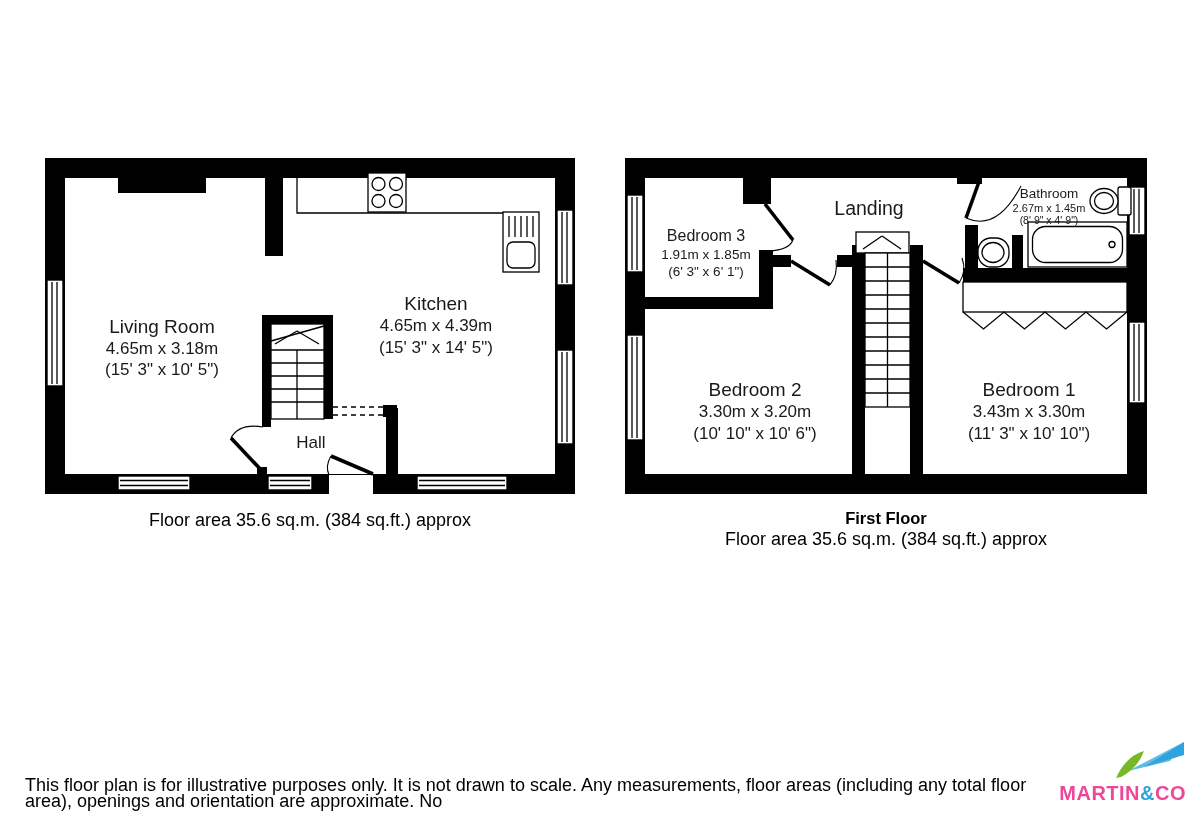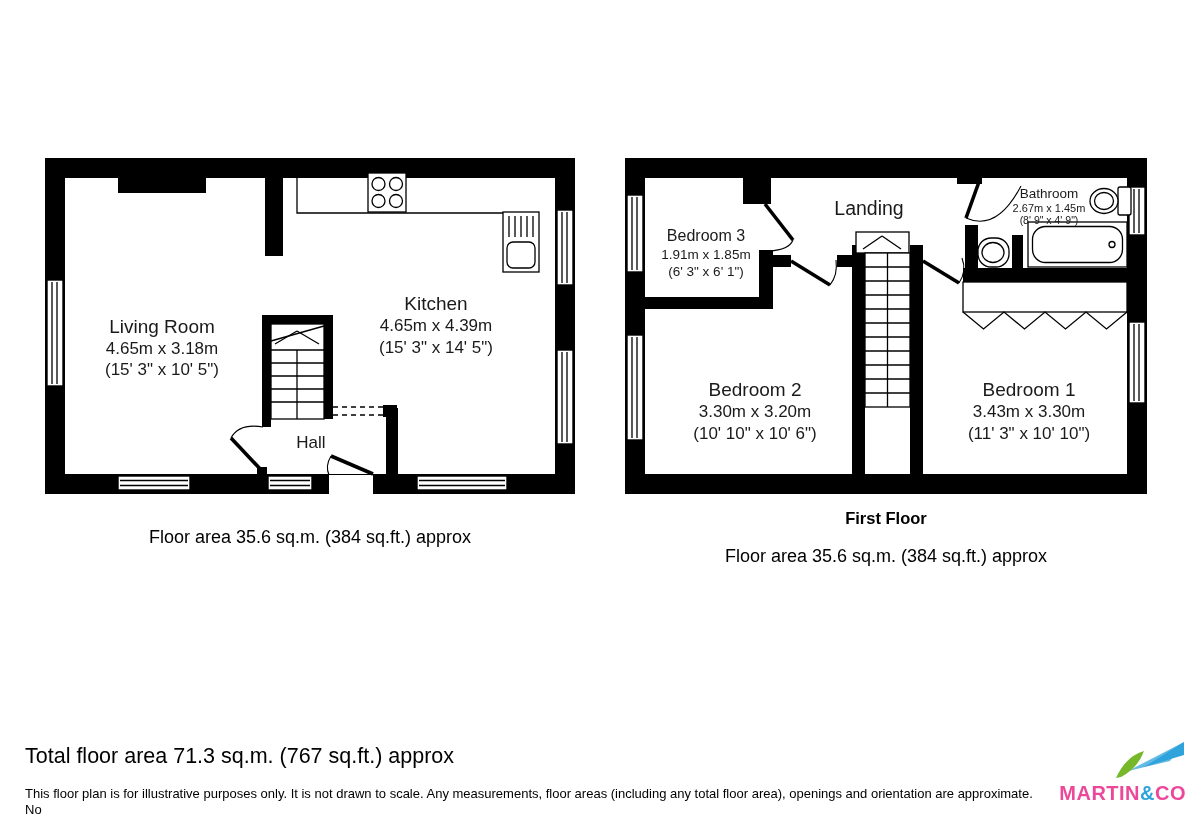--- a/index.html
+++ b/index.html
@@ -17,23 +17,23 @@
   .landing-name{font-size:19.5px;}
   .wall{fill:#000;stroke:none;}
   .win{fill:#fff;stroke:#000;stroke-width:1.4;}
   .thin{fill:none;stroke:#000;stroke-width:1.3;}
   .thinf{fill:#fff;stroke:#000;stroke-width:1.3;}
   .leaf{stroke:#000;stroke-width:3.6;stroke-linecap:butt;fill:none;}
   .arc{stroke:#000;stroke-width:1.1;fill:none;}
   .dash{stroke:#000;stroke-width:1.3;fill:none;stroke-dasharray:5 4;}
   .caption{position:absolute;text-align:center;}
   .cap-title{font-size:16.5px;font-weight:bold;}
-  .cap-area{font-size:18px;margin-top:18px;}
+  .cap-area{font-size:18px;margin-top:1px;}
   #total-area{position:absolute;left:25px;top:744px;font-size:21.5px;}
-  #disclaimer{position:absolute;left:25px;top:778px;font-size:13px;line-height:15.6px;width:1010px;margin-top:8px;}
+  #disclaimer{position:absolute;left:25px;top:778px;font-size:18px;line-height:15.6px;width:1010px;}
   #logo{position:absolute;left:1056px;top:740px;width:130px;text-align:right;}
   #logo-text{font-size:20px;font-weight:bold;letter-spacing:.5px;margin-top:-2px;}
   .logo-navy{color:#ec4899;}
   .logo-blue{color:#2fa3dc;}
 </style>
 </head>
 <body>
 
 <div id="page">
 
@@ -256,21 +256,20 @@
   </svg>
 
   <div class="caption" style="left:45px;top:509px;width:530px">
     <div class="cap-area">Floor area 35.6 sq.m. (384 sq.ft.) approx</div>
   </div>
   <div class="caption" style="left:625px;top:509px;width:522px">
     <div class="cap-title">First Floor</div>
     <div class="cap-area">Floor area 35.6 sq.m. (384 sq.ft.) approx</div>
   </div>
 
-  <div id="total-area">Total floor area 71.3 sq.m. (767 sq.ft.) approx</div>
   <div id="disclaimer">
     <div>This floor plan is for illustrative purposes only. It is not drawn to scale. Any measurements, floor areas (including any total floor area), openings and orientation are approximate. No</div>
 
   </div>
 
   <div id="logo">
     <svg width="72" height="40" viewBox="0 0 72 40">
       <polygon points="14,31 70,2 56,21" fill="#2fa3dc" opacity="0.75"></polygon>
       <polygon points="30,27 70,2 70,15" fill="#2fa3dc"></polygon>
       <path d="M2,38 Q12,16 30,11 Q24,28 7,37 Z" fill="#76b82a"></path>

